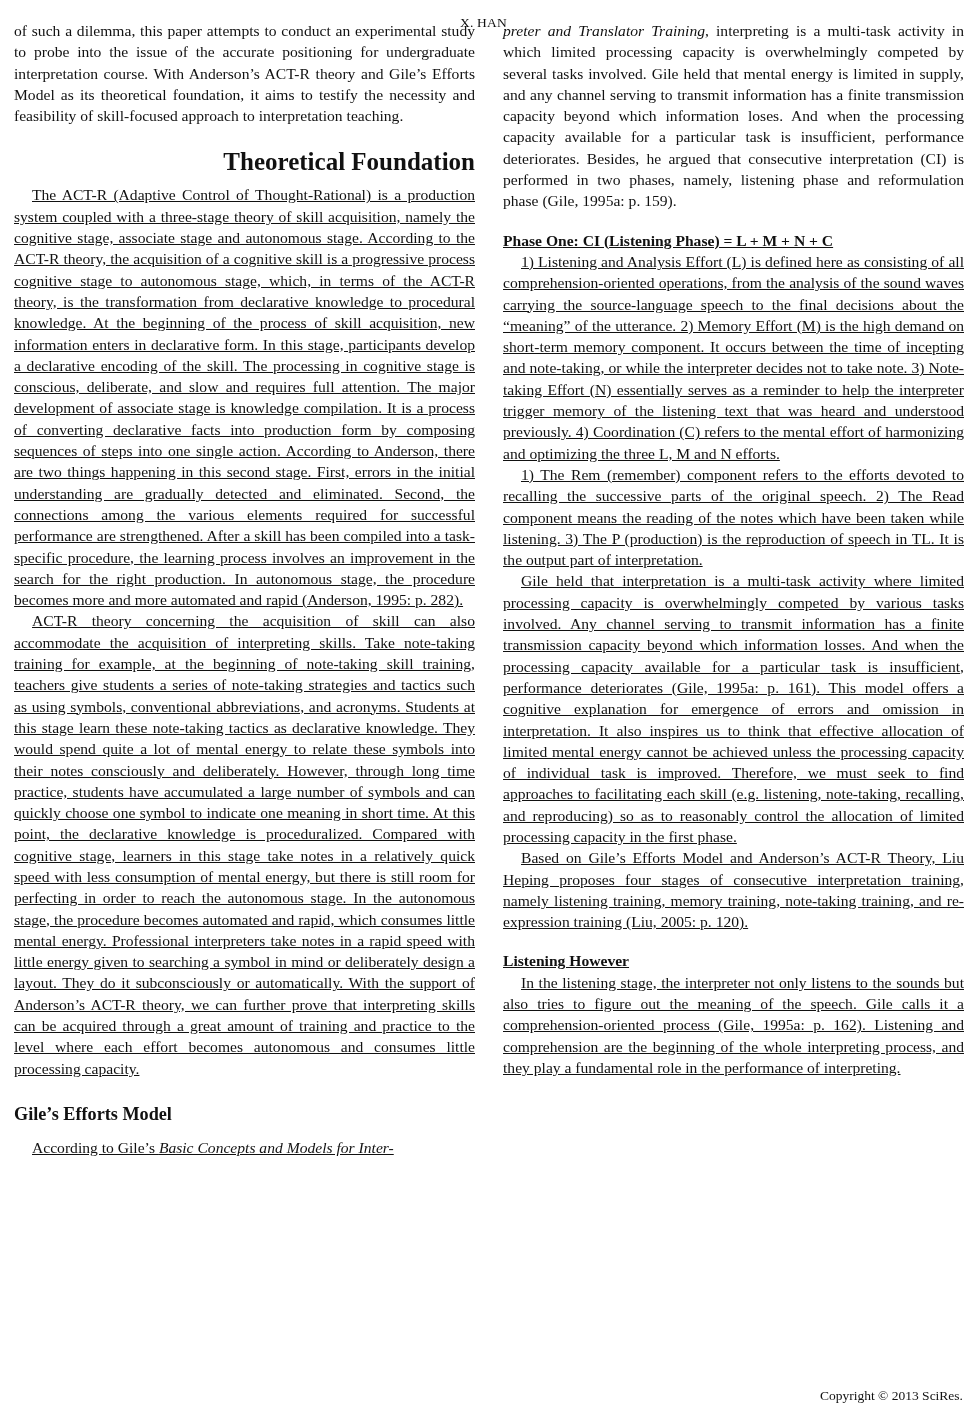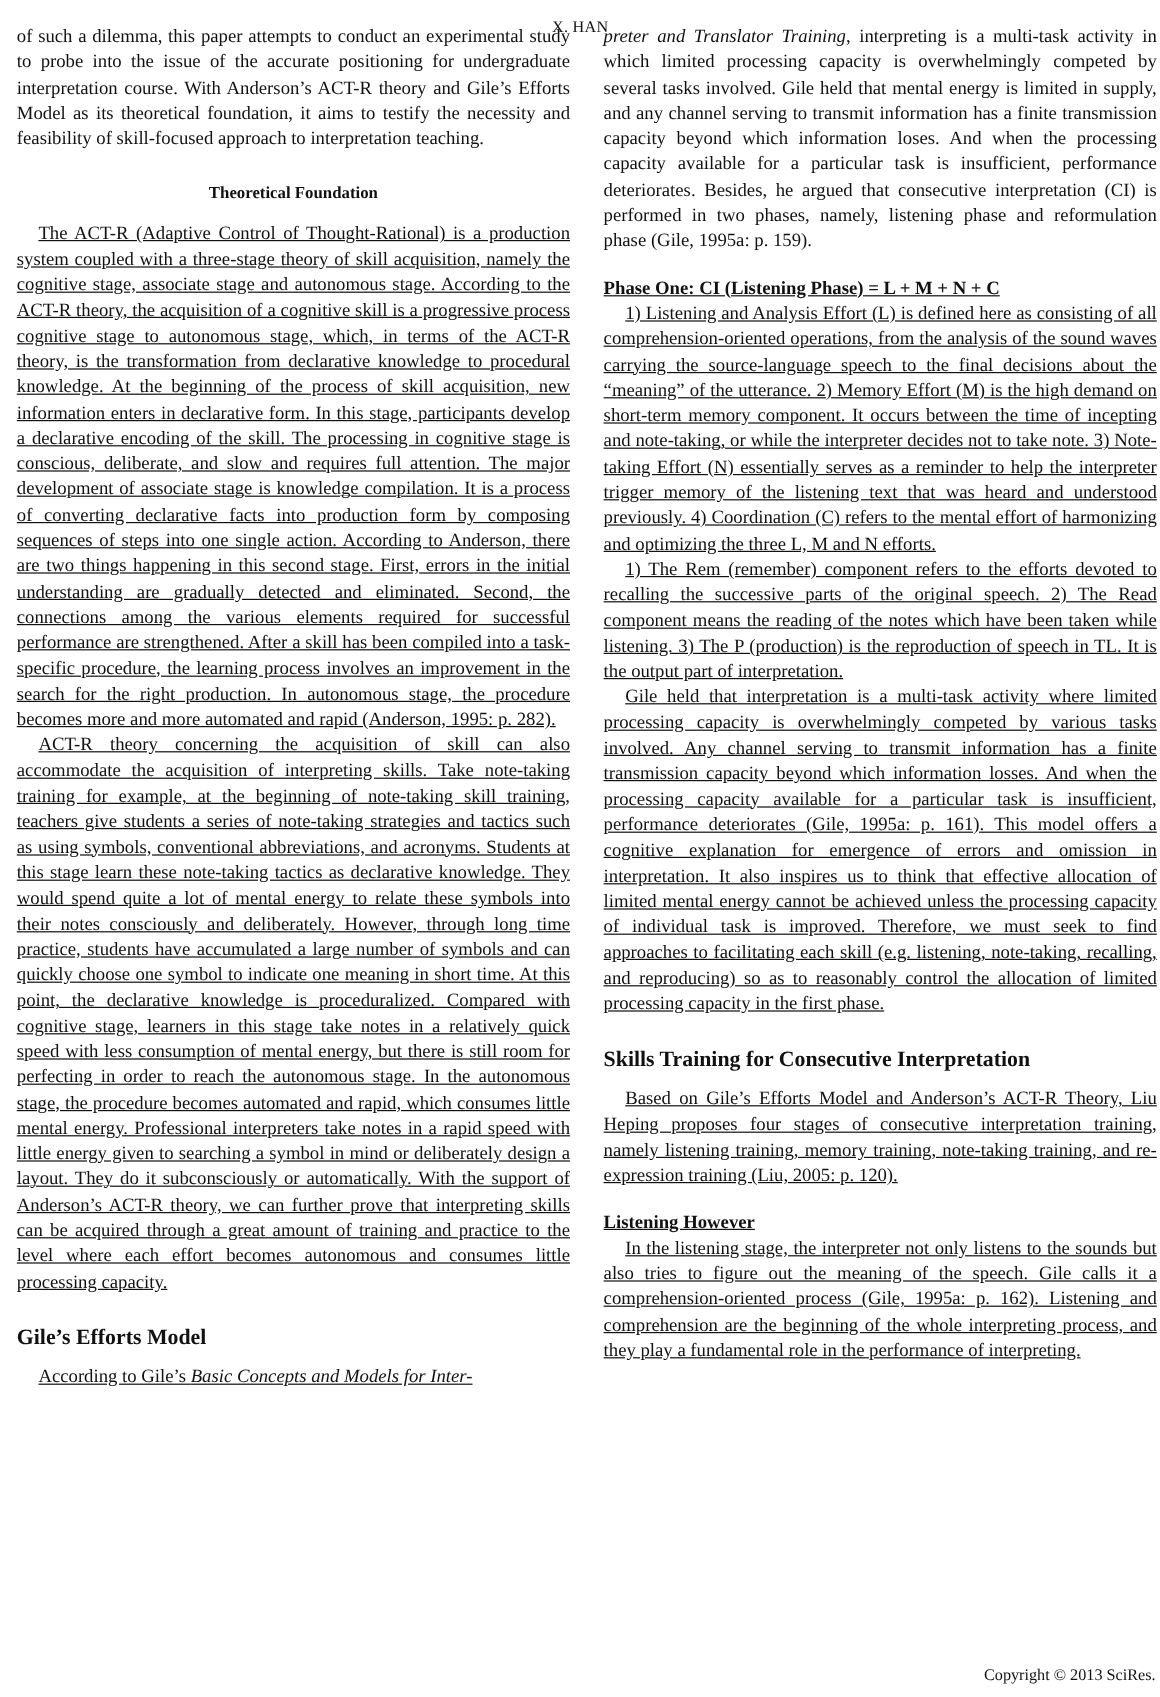--- a/index.html
+++ b/index.html
@@ -15,21 +15,21 @@
     .col {
       position: absolute; top: 20px; width: 461px;
       font-size: 15.6px; line-height: 21.3px; text-align: justify;
       hyphens: manual;
     }
     .col-left { left: 2px; margin-left: 12px; }
     .col-right { left: 503px; }
     .col p { margin: 0; }
     .indent { text-indent: 18px; text-decoration: underline; }
     .sec-title {
-      font-weight: bold; text-align: center; font-size: 14px;
+      font-weight: bold; text-align: right; font-size: 25px;
       margin: 24px 0 10px 0; line-height: 24px;
     }
     .subsec-title {
       font-weight: bold; font-size: 18.2px; line-height: 22px;
       margin: 10px 0 12px 0; text-align: left;
     }
     .subsubsec-title {
       font-weight: bold; font-size: 15.6px; line-height: 21.3px;
       margin: 18px 0 0 0; text-align: left; text-decoration: underline;
     }
@@ -51,20 +51,19 @@
   <div class="subsec-title spacer-top">Gile’s Efforts Model</div>
   <p class="indent"><span>According to Gile’s </span><em>Basic Concepts and Models for Inter-</em></p>
 </div>
 
 <div class="col col-right">
   <p><em>preter and Translator Training</em><span>, interpreting is a multi-task activity in which limited processing capacity is overwhelmingly competed by several tasks involved. Gile held that mental energy is limited in supply, and any channel serving to transmit information has a finite transmission capacity beyond which information loses. And when the processing capacity available for a particular task is insufficient, performance deteriorates. Besides, he argued that consecutive interpretation (CI) is performed in two phases, namely, listening phase and reformulation phase (Gile, 1995a: p. 159).</span></p>
   <div class="subsubsec-title">Phase One: CI (Listening Phase) = L + M + N + C</div>
   <p class="indent">1) Listening and Analysis Effort (L) is defined here as consisting of all comprehension-oriented operations, from the analysis of the sound waves carrying the source-language speech to the final decisions about the “meaning” of the utterance. 2) Memory Effort (M) is the high demand on short-term memory component. It occurs between the time of incepting and note-taking, or while the interpreter decides not to take note. 3) Note-taking Effort (N) essentially serves as a reminder to help the interpreter trigger memory of the listening text that was heard and understood previously. 4) Coordination (C) refers to the mental effort of harmonizing and optimizing the three L, M and N efforts.</p>
   <p class="indent">1) The Rem (remember) component refers to the efforts devoted to recalling the successive parts of the original speech. 2) The Read component means the reading of the notes which have been taken while listening. 3) The P (production) is the reproduction of speech in TL. It is the output part of interpretation.</p>
   <p class="indent">Gile held that interpretation is a multi-task activity where limited processing capacity is overwhelmingly competed by various tasks involved. Any channel serving to transmit information has a finite transmission capacity beyond which information losses. And when the processing capacity available for a particular task is insufficient, performance deteriorates (Gile, 1995a: p. 161). This model offers a cognitive explanation for emergence of errors and omission in interpretation. It also inspires us to think that effective allocation of limited mental energy cannot be achieved unless the processing capacity of individual task is improved. Therefore, we must seek to find approaches to facilitating each skill (e.g. listening, note-taking, recalling, and reproducing) so as to reasonably control the allocation of limited processing capacity in the first phase.</p>
-  <div class="subsec-title spacer-top">Skills Training for Consecutive Interpretation</div>
   <p class="indent">Based on Gile’s Efforts Model and Anderson’s ACT-R Theory, Liu Heping proposes four stages of consecutive interpretation training, namely listening training, memory training, note-taking training, and re-expression training (Liu, 2005: p. 120).</p>
   <div class="subsubsec-title">Listening However</div>
   <p class="indent">In the listening stage, the interpreter not only listens to the sounds but also tries to figure out the meaning of the speech. Gile calls it a comprehension-oriented process (Gile, 1995a: p. 162). Listening and comprehension are the beginning of the whole interpreting process, and they play a fundamental role in the performance of interpreting.</p>
 </div>
 
 <div class="footer-left">162</div>
 <div class="footer-right">Copyright © 2013 SciRes.</div>
 
 </body></html>

